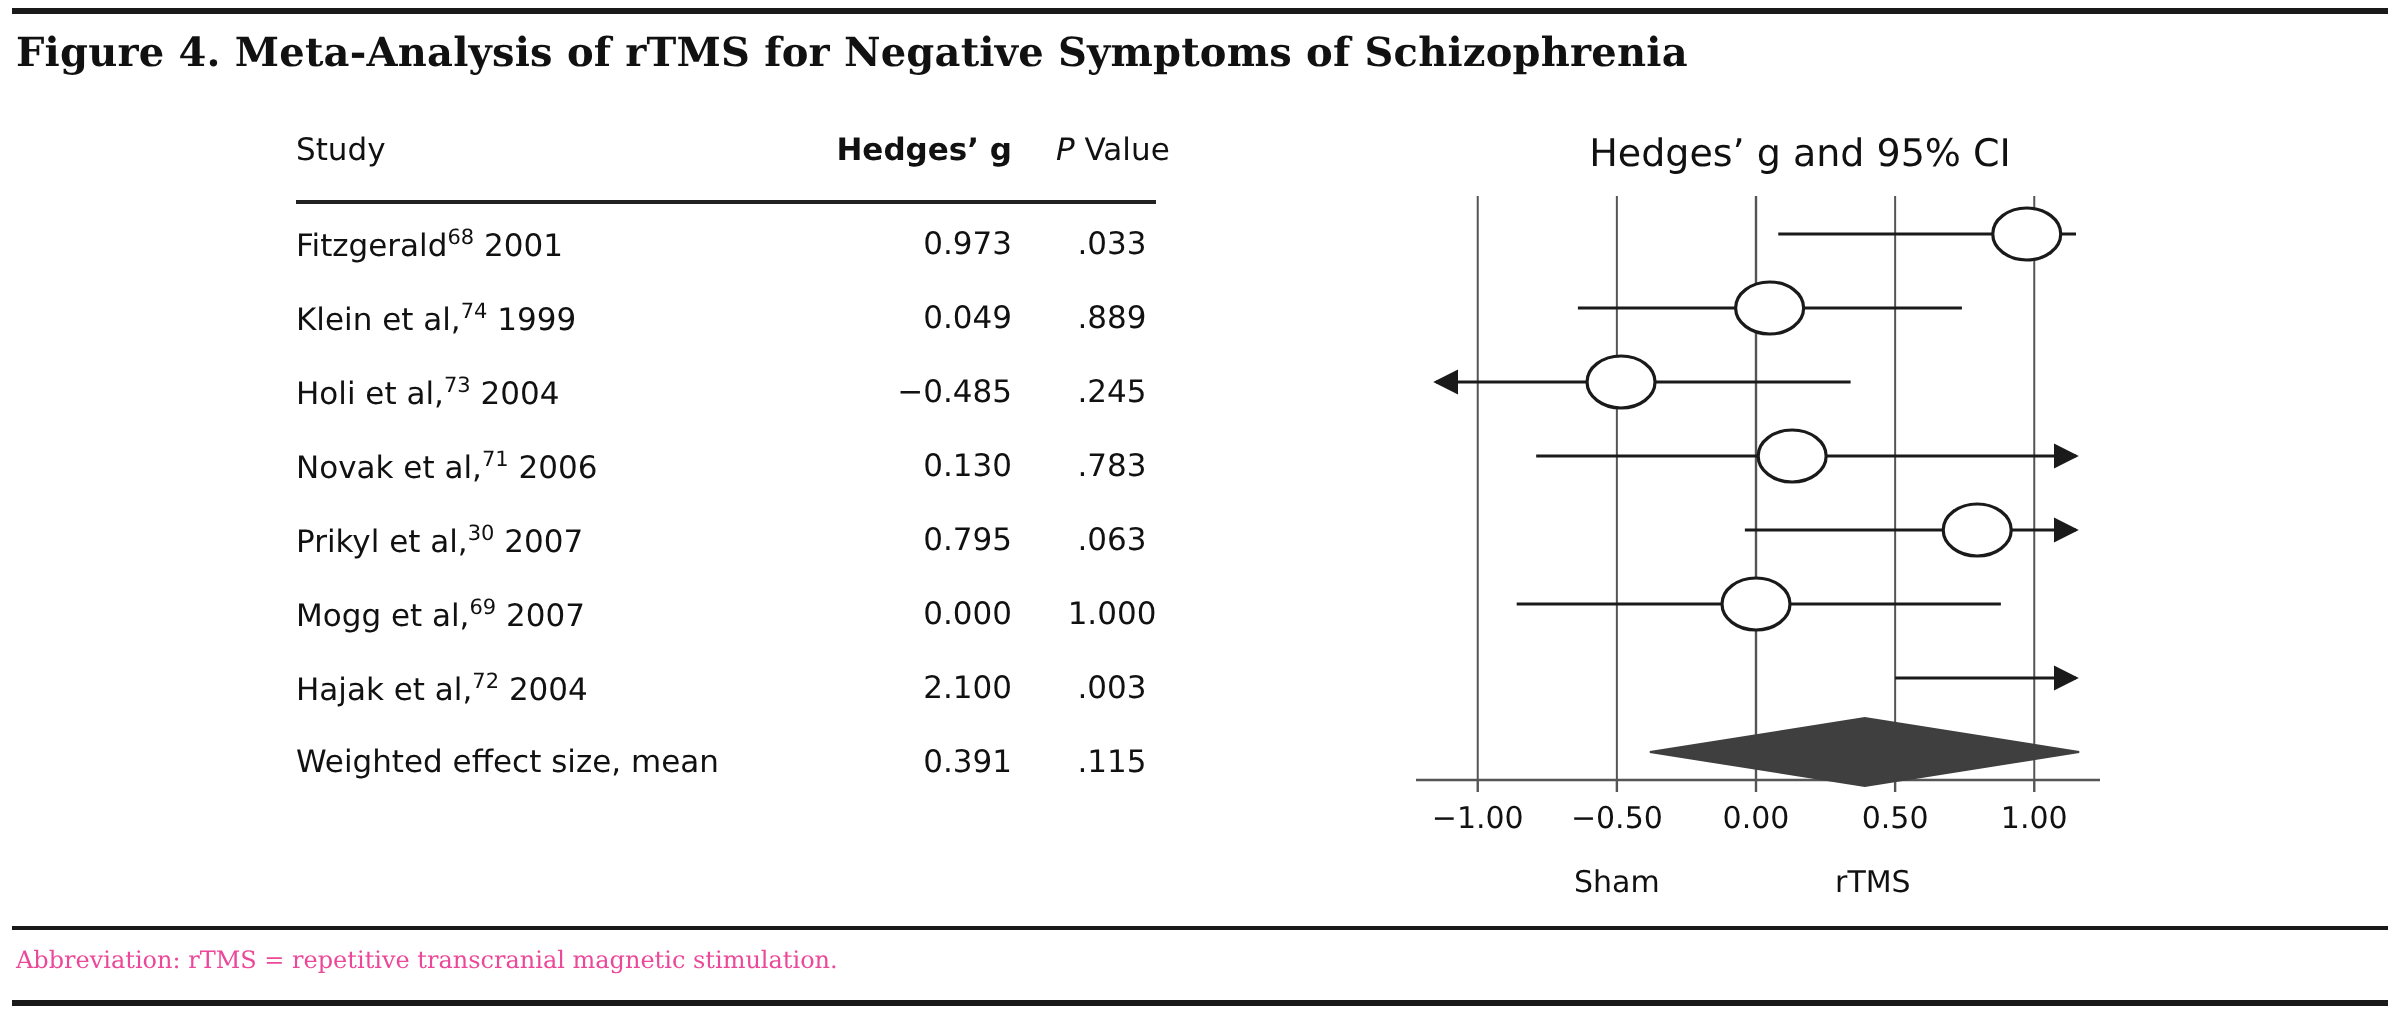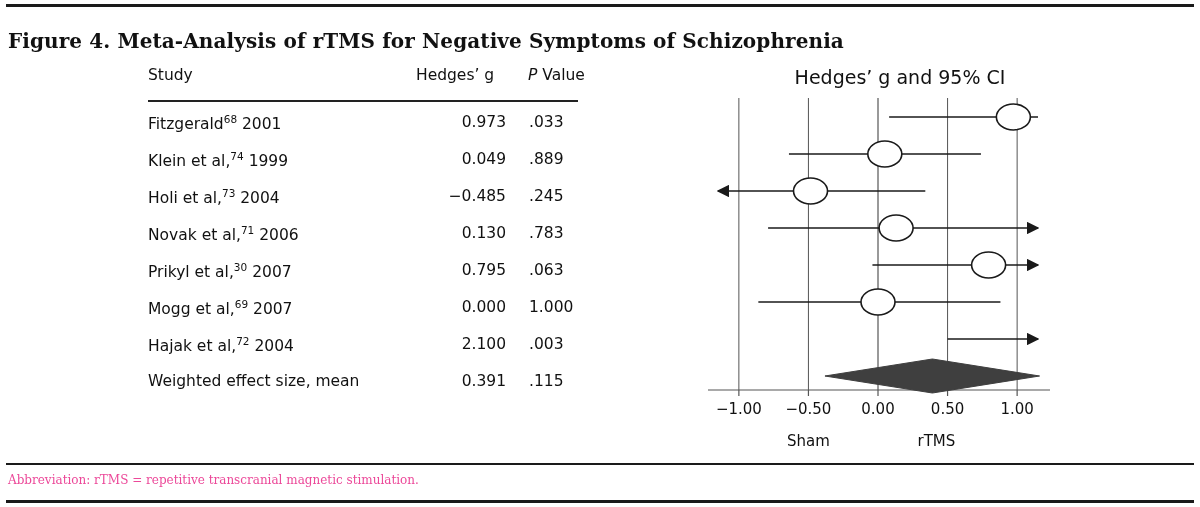--- a/index.html
+++ b/index.html
@@ -32,21 +32,20 @@
   .fig-title {
     position: absolute;
     left: 8px;
     top: 14px;
     font-family: "DejaVu Serif", serif;
     font-size: 20px;
     font-weight: 700;
     letter-spacing: 0.1px;
     color: #111;
     white-space: nowrap;
-    margin-top: 15px;
   }
   .rule-bottom-1 {
     position: absolute;
     left: 6px;
     top: 463px;
     width: 1188px;
     height: 2px;
     background: #1a1a1a;
   }
   .footnote {
@@ -78,21 +77,21 @@
     position: relative;
     height: 34px;
   }
   .th {
     position: absolute;
     font-size: 15.5px;
     color: #111;
     white-space: nowrap;
   }
   .th-study { left: 0; top: 0; }
-  .th-hedges { left: 268px; top: 0; text-align: left; width: 90px; }
+  .th-hedges { left: 268px; top: 0; text-align: right; width: 90px; font-weight: bold; }
   .th-p { left: 380px; top: 0; }
   .th-p i { font-style: italic; }
   .head-rule {
     position: absolute;
     left: 148px;
     top: 100px;
     width: 430px;
     height: 1.5px;
     background: #222;
   }
@@ -109,21 +108,21 @@
   .cell {
     position: absolute;
     font-size: 15.5px;
     color: #111;
     white-space: nowrap;
     top: 5px;
   }
   .c-study { left: 0; }
   .c-study sup { font-size: 10.5px; vertical-align: super; text-align: center; }
   .c-g { left: 268px; width: 90px; text-align: right; }
-  .c-p { left: 381px; width: 80px; text-align: left; }
+  .c-p { left: 368px; width: 80px; text-align: center; }
 
   
   .plot {
     position: absolute;
     left: 700px;
     top: 60px;
     width: 470px;
     height: 400px;
   }
   .plot-title {

